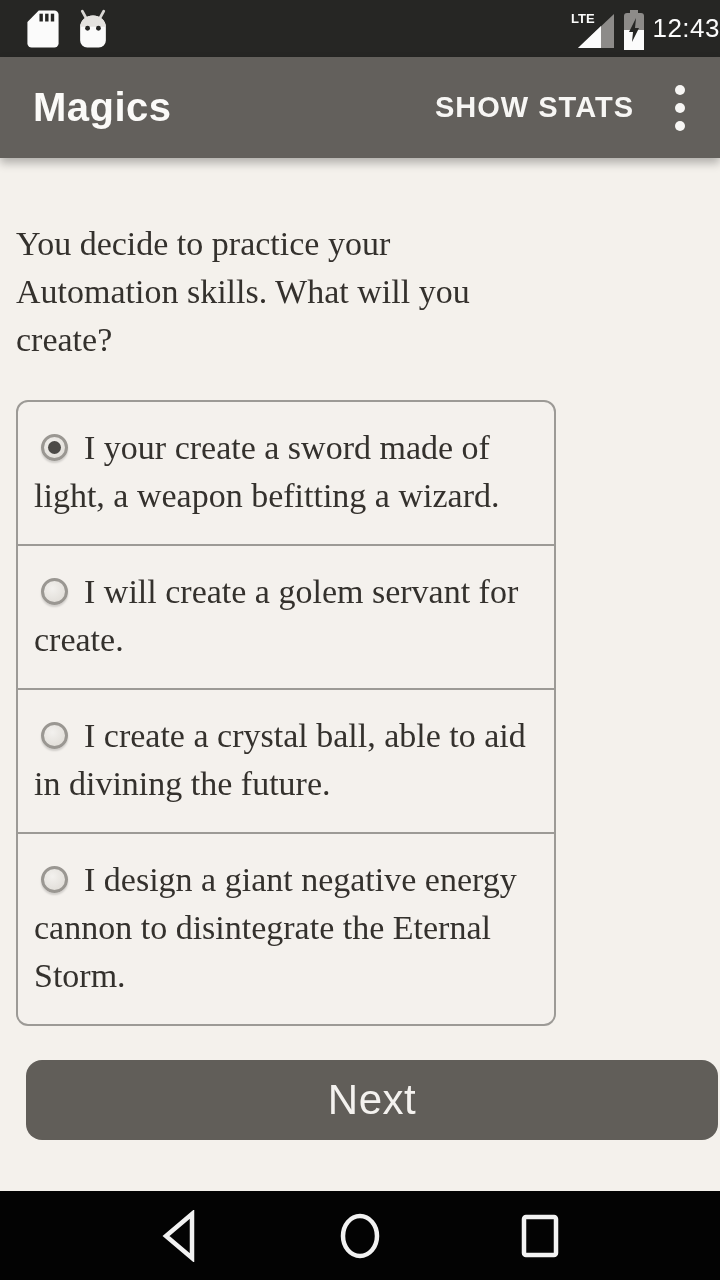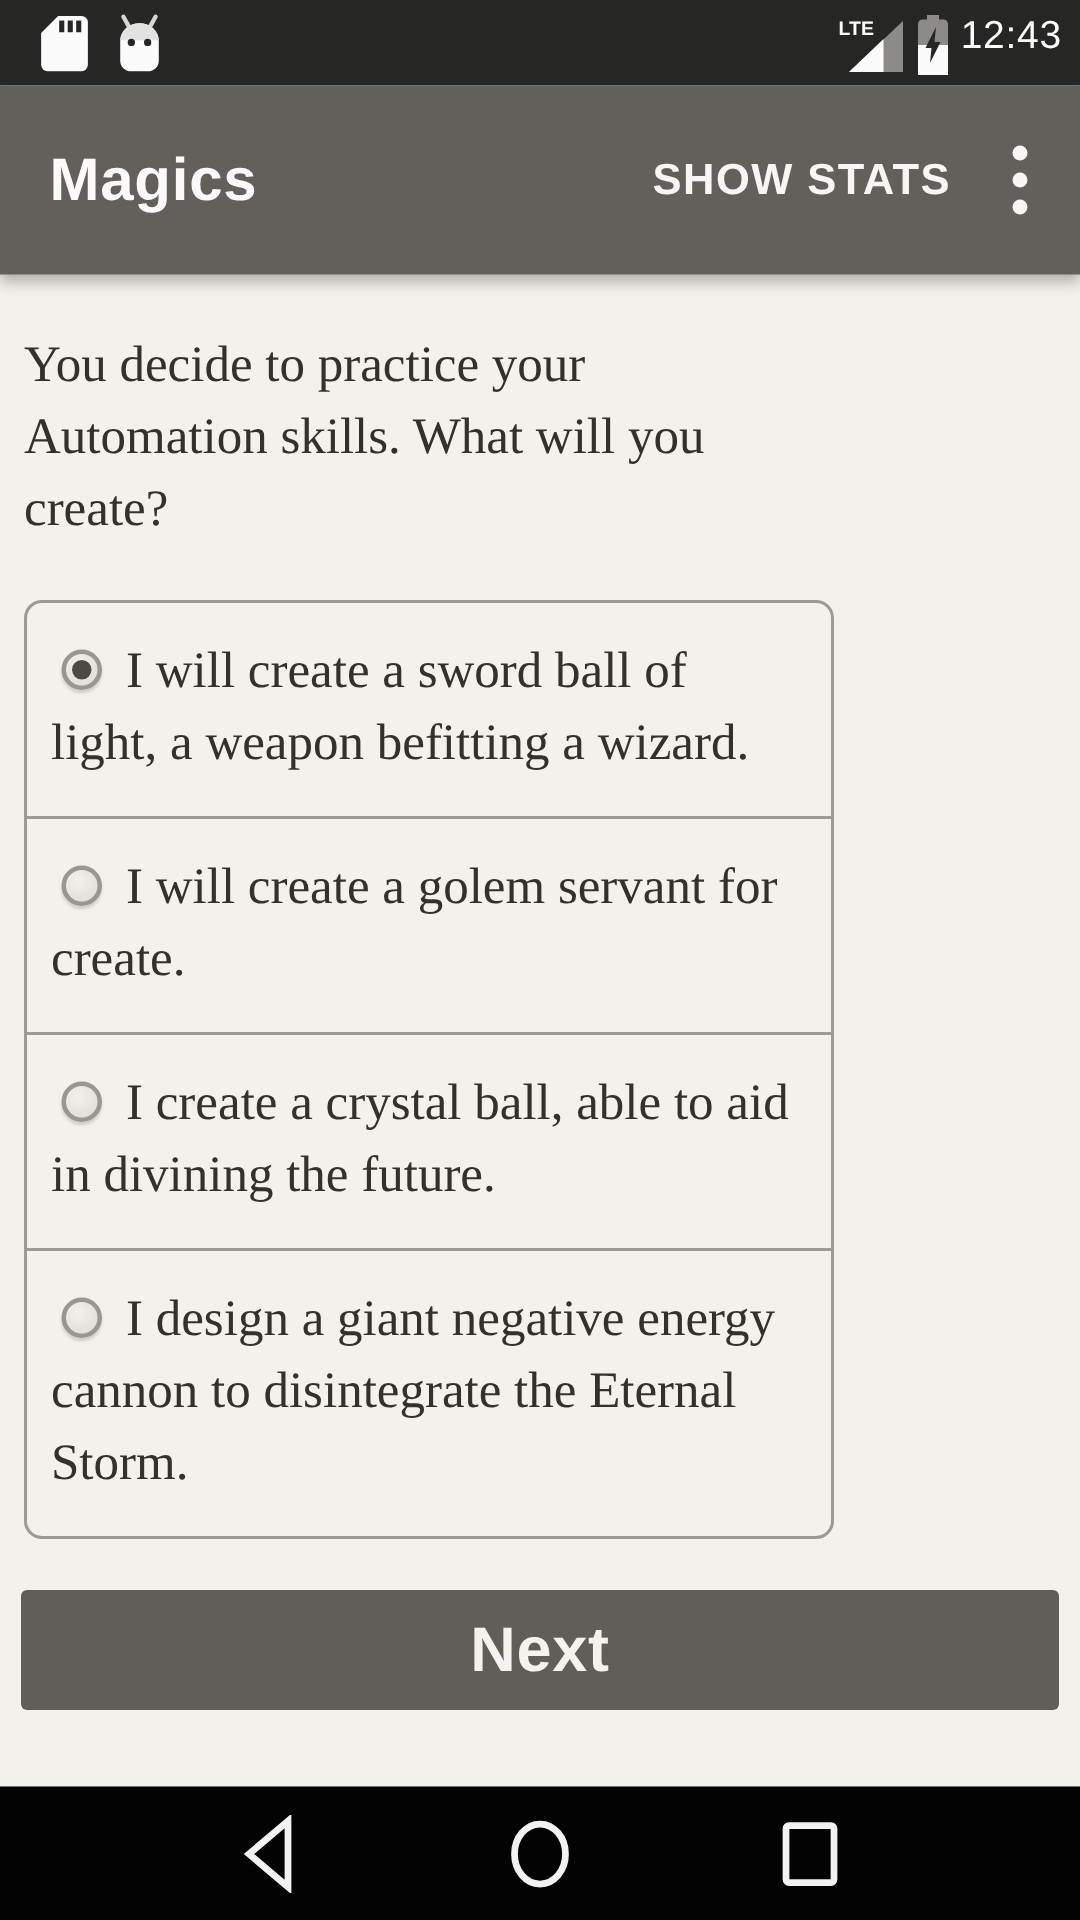--- a/index.html
+++ b/index.html
@@ -21,26 +21,26 @@
     -webkit-font-smoothing:antialiased;
   }
   
   .status-bar{
     position:absolute;top:0;left:0;width:720px;height:57px;
     background:var(--status-bg);
     display:flex;align-items:center;
     color:#fbfbfb;
   }
   .status-left{display:flex;align-items:center;gap:14px;padding-left:26px;}
-  .status-right{margin-left:auto;display:flex;gap:5px;padding-right:12px;}
+  .status-right{margin-left:auto;display:flex;align-items:center;gap:5px;}
   .status-time{font-size:26px;color:#fcfcfc;letter-spacing:0.5px;}
   .sicon{display:block;}
   
   .app-bar{
-    position:absolute;top:57px;left:0;width:720px;height:126px;
+    position:absolute;top:57px;left:0;width:720px;height:101px;
     background:var(--appbar-bg);
     box-shadow:0 5px 9px rgba(0,0,0,0.28);
     display:flex;align-items:center;
   }
   .app-title{
     color:#fbfaf8;font-size:40px;font-weight:bold;
     padding-left:33px;letter-spacing:0.5px;
   }
   .app-actions{margin-left:auto;display:flex;align-items:center;}
   .show-stats{
@@ -85,24 +85,24 @@
     margin:0 16px 0 7px;
     position:relative;
   }
   .radio.selected::after{
     content:"";position:absolute;left:50%;top:50%;
     width:13px;height:13px;margin:-6.5px 0 0 -6.5px;
     border-radius:50%;background:#4c4a47;
   }
   
   .next-button{
-    display:block;margin:34px 14px 0 14px;width:692px;height:80px;
-    background:var(--button-bg);border:none;border-radius:4px;
+    display:block;margin:34px 14px 0 26px;width:692px;height:80px;
+    background:var(--button-bg);border:none;border-radius:16px;
     color:#f4f2ef;font-family:"Liberation Sans", sans-serif;
-    font-size:42px;font-weight:bold;letter-spacing:0.5px;
+    font-size:42px;font-weight:normal;letter-spacing:0.5px;
     cursor:pointer;
   }
   
   .nav-bar{
     position:absolute;left:0;bottom:0;width:720px;height:89px;
     background:var(--nav-bg);
   }
   .nav-btn{
     position:absolute;top:0;width:120px;height:89px;
     display:flex;align-items:center;justify-content:center;cursor:pointer;
@@ -154,21 +154,21 @@
         <i></i>
         <i></i>
     </div>
   </div>
 </div>
 
 <div class="content">
   <div class="question">You decide to practice your Automation skills. What will you create?</div>
 
   <div class="choice-group" id="choice-group">
-  <label class="choice"><span class="radio selected"></span><span class="choice-label">I will create a sword ball of light, a weapon befitting a wizard.</span></label>
+  <label class="choice"><span class="radio selected"></span><span class="choice-label">I your create a sword made of light, a weapon befitting a wizard.</span></label>
 
 
   <label class="choice"><span class="radio"></span><span class="choice-label">I will create a golem servant for create.</span></label>
 
   <label class="choice"><span class="radio"></span><span class="choice-label">I create a crystal ball, able to aid in divining the future.</span></label>
 
   <label class="choice"><span class="radio"></span><span class="choice-label">I design a giant negative energy cannon to disintegrate the Eternal Storm.</span></label>
 </div>
 
   <button class="next-button">Next</button>

